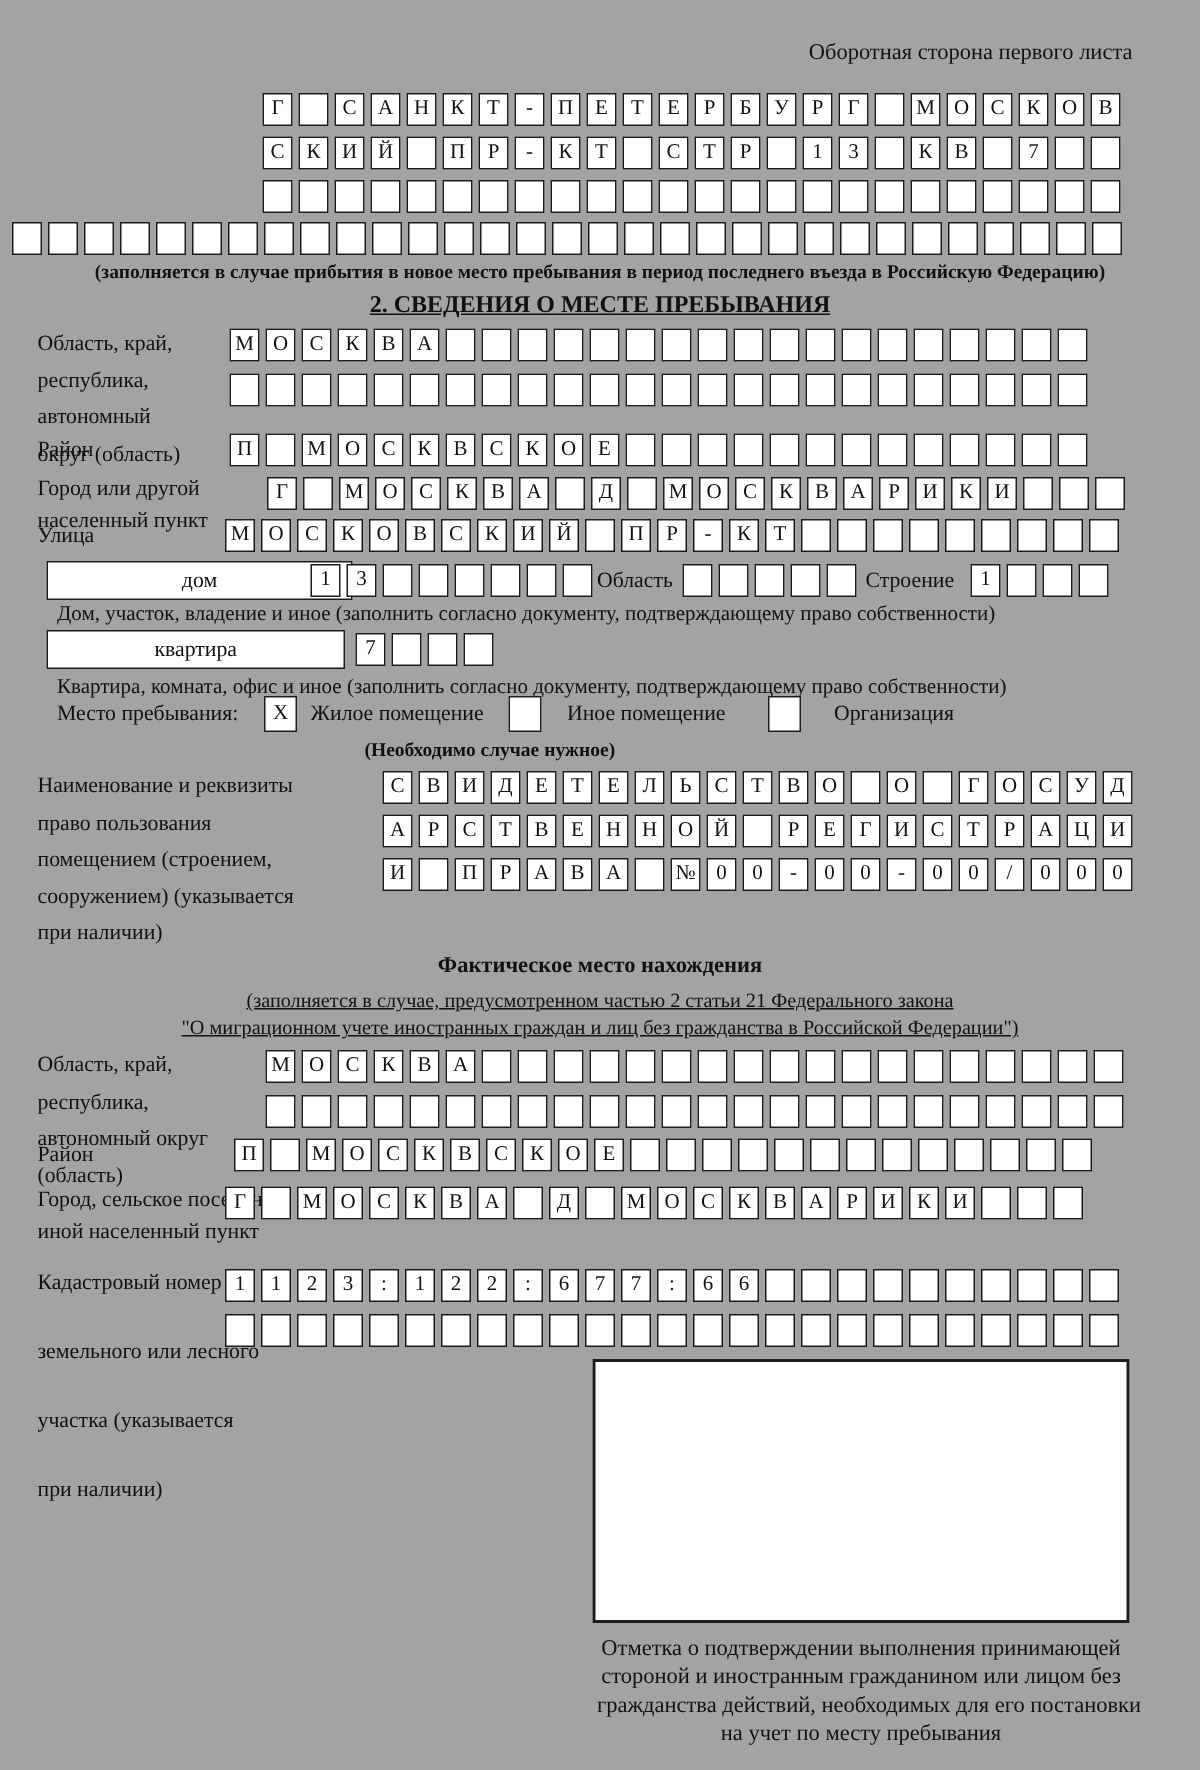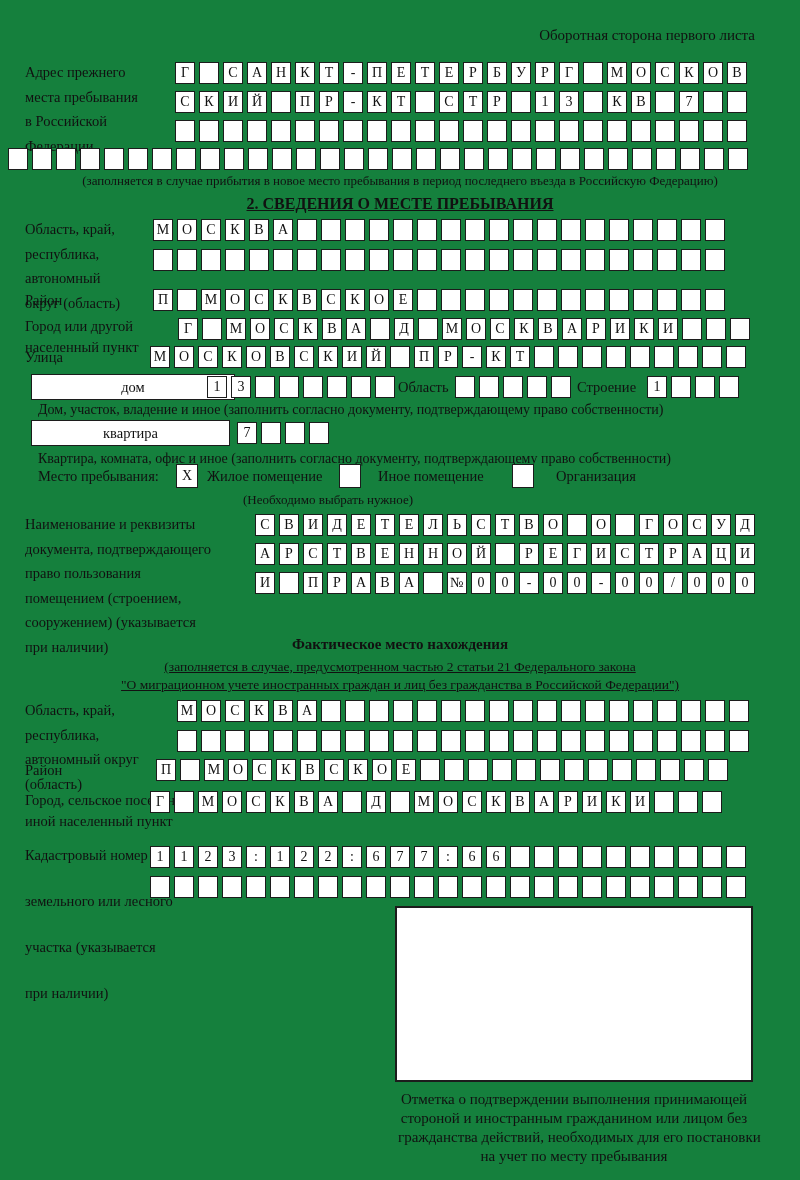--- a/index.html
+++ b/index.html
@@ -1,33 +1,33 @@
 <!DOCTYPE html>
 <html><head>
 <meta charset="utf-8">
 <style>
   html,body { margin:0; padding:0; background:#ffffff; }
   .page {
-    position:relative; width:800px; height:1180px; background:#15803d;
+    position:relative; width:800px; height:1180px; background:#a3a3a3;
     font-family:"Liberation Serif", serif; color:#111; overflow:hidden;
   }
   .abs { position:absolute; }
   .lbl { font-size:14.5px; }
   .ln { white-space:nowrap; }
   .lh24 .ln { line-height:24.5px; }
   .lh21 .ln { line-height:21px; }
   .lh23 .ln { line-height:23px;margin-top:23px; }
   .lh19 .ln { line-height:19px; }
   .boxrow { display:flex; gap:4px; }
   .cell {
     width:20px; height:22px; box-sizing:border-box; border:1.5px solid #1c1c1c;
     display:flex; align-items:center; justify-content:center;
     font-size:14px; line-height:1; flex:0 0 auto; background:#fff;
   }
-  .note { font-size:13px; white-space:nowrap; }
+  .note { font-size:13px; white-space:nowrap;font-weight:bold; }
   .center { left:0; width:800px; text-align:center; }
   .bold { font-weight:bold; }
   .rect-field {
     box-sizing:border-box; border:1.6px solid #1c1c1c; background:#fff;
     display:flex; align-items:center; justify-content:center; font-size:14.5px;
   }
   .ckbox {
     width:22px; height:24px; box-sizing:border-box; border:1.6px solid #1c1c1c;
     display:flex; align-items:center; justify-content:center; font-size:14px; background:#fff;
   }
@@ -35,26 +35,20 @@
   .cap { font-size:15px; text-align:center; }
   .sub { font-size:13.5px;text-decoration:underline; }
 </style>
 </head>
 <body>
 
 <div class="page">
 
   <div class="abs" style="top:27px; right:45px; font-size:15px;">Оборотная сторона первого листа</div>
 
-  <div class="abs lbl lh24" style="left:25px; top:60px;">
-      <div class="ln">Адрес прежнего</div>
-      <div class="ln">места пребывания</div>
-      <div class="ln">в Российской</div>
-      <div class="ln">Федерации</div>
-    </div>
   <div class="abs boxrow" style="left:175px; top:62px;">
       <span class="cell">Г</span>
       <span class="cell"></span>
       <span class="cell">С</span>
       <span class="cell">А</span>
       <span class="cell">Н</span>
       <span class="cell">К</span>
       <span class="cell">Т</span>
       <span class="cell">-</span>
       <span class="cell">П</span>
@@ -347,25 +341,24 @@
     </div>
   <div class="abs" style="left:38px; top:451px; font-size:14px; white-space:nowrap;">Квартира, комната, офис и иное (заполнить согласно документу, подтверждающему право собственности)</div>
 
   <div class="abs lbl" style="left:38px; top:468px;">Место пребывания:</div>
   <div class="abs ckbox" style="left:176px; top:464px;">X</div>
   <div class="abs lbl" style="left:207px; top:468px;">Жилое помещение</div>
   <div class="abs ckbox" style="left:339px; top:464px;"></div>
   <div class="abs lbl" style="left:378px; top:468px;">Иное помещение</div>
   <div class="abs ckbox" style="left:512px; top:464px;"></div>
   <div class="abs lbl" style="left:556px; top:468px;">Организация</div>
-  <div class="abs note" style="left:243px; top:492px;">(Необходимо выбрать нужное)</div>
+  <div class="abs note" style="left:243px; top:492px;">(Необходимо случае нужное)</div>
 
   <div class="abs lbl lh24" style="left:25px; top:512px;">
       <div class="ln">Наименование и реквизиты</div>
-      <div class="ln">документа, подтверждающего</div>
       <div class="ln">право пользования</div>
       <div class="ln">помещением (строением,</div>
       <div class="ln">сооружением) (указывается</div>
       <div class="ln">при наличии)</div>
     </div>
   <div class="abs boxrow" style="left:255px; top:514px;">
       <span class="cell">С</span>
       <span class="cell">В</span>
       <span class="cell">И</span>
       <span class="cell">Д</span>

